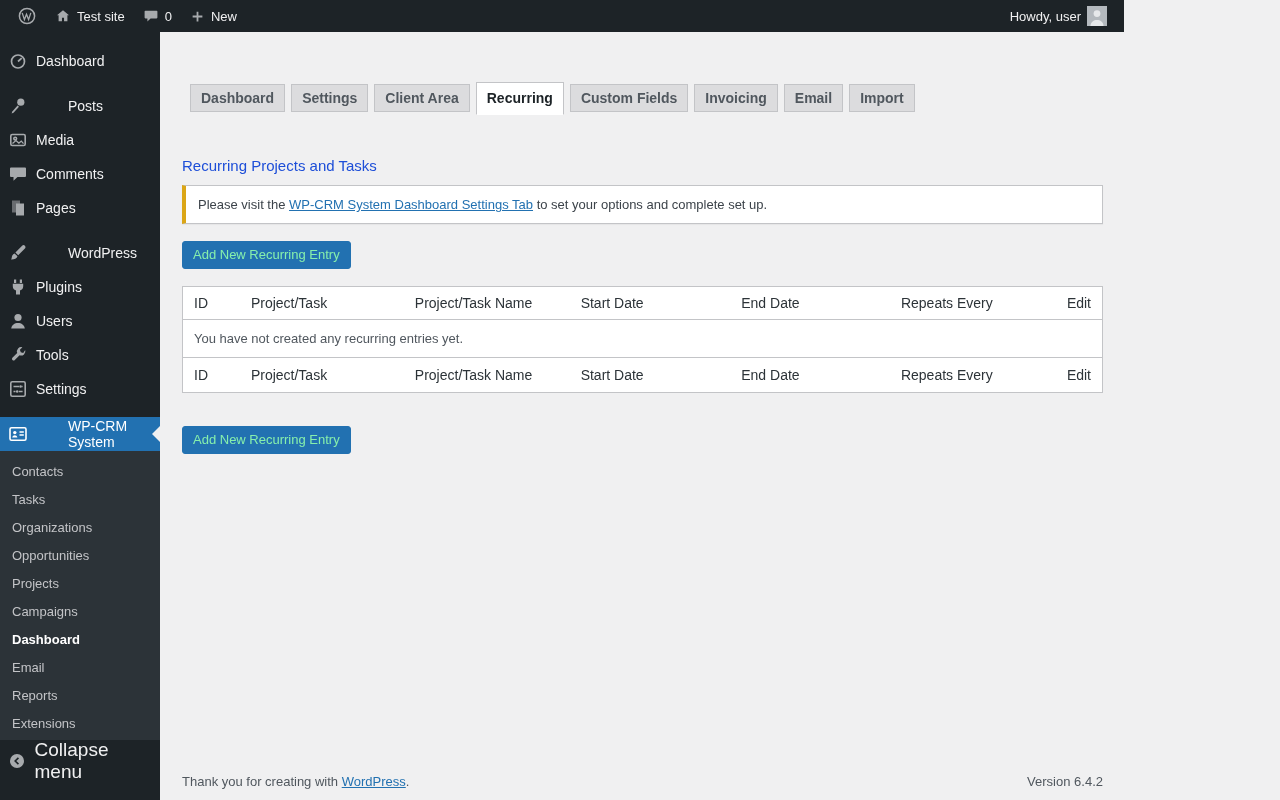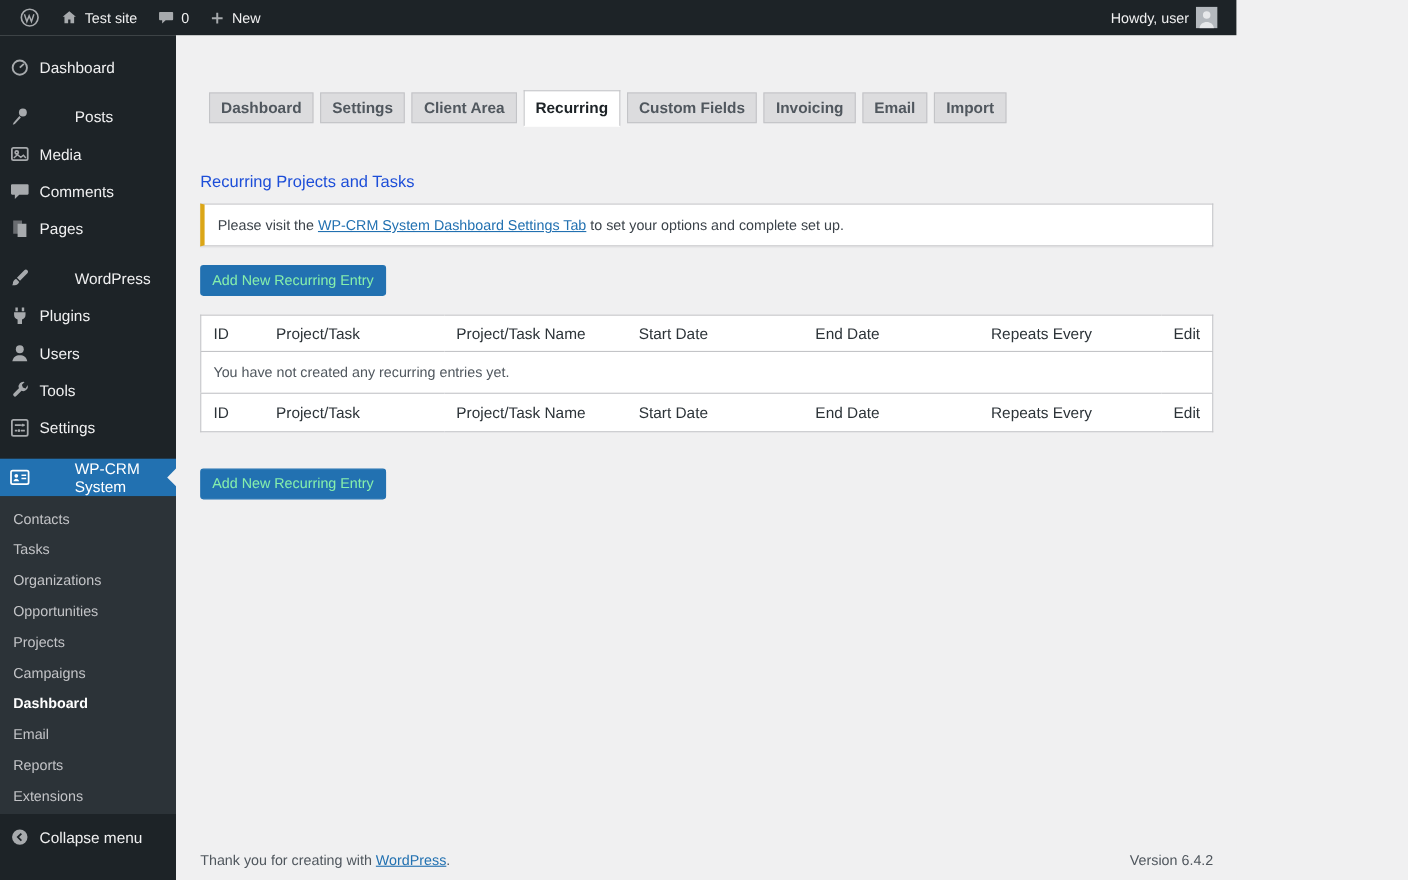--- a/index.html
+++ b/index.html
@@ -41,21 +41,21 @@
     position: absolute; right: 0; top: 50%; transform: translateY(-50%);
     width: 0; height: 0; border: 8px solid transparent;
     border-right-color: var(--content-bg, #f0f0f1); border-left-width: 0;
   }
   .submenu { list-style: none; margin: 0; padding: 7px 0 2px; background: var(--submenu-bg, #2c3338); }
   .submenu-item { padding: 5px 12px; font-size: 13px; line-height: 18px; color: #c3c4c7; cursor: pointer; }
   .submenu-item.current { color: #fff; font-weight: 600; }
   .collapse-btn {
     position: absolute; bottom: 22px; left: 0; right: 0; height: 34px;
     display: flex; align-items: center; gap: 8px; padding: 0 8px;
-    font-size: 14px; color: #f0f0f1; cursor: pointer;
+    font-size: 19px; color: #f0f0f1; cursor: pointer;
   }
   .collapse-btn .menu-icon { width: 20px; height: 20px; color: #a7aaad; display: flex; align-items: center; justify-content: center; }
 
   
   .content {
     position: absolute; top: 32px; left: 160px; right: 0; bottom: 0;
     background: var(--content-bg, #f0f0f1); padding: 0 21px 0 22px;
   }
   .tabs { margin: 52px 0 0 8px; display: flex; align-items: flex-start; gap: 6px; }
   .tab {

